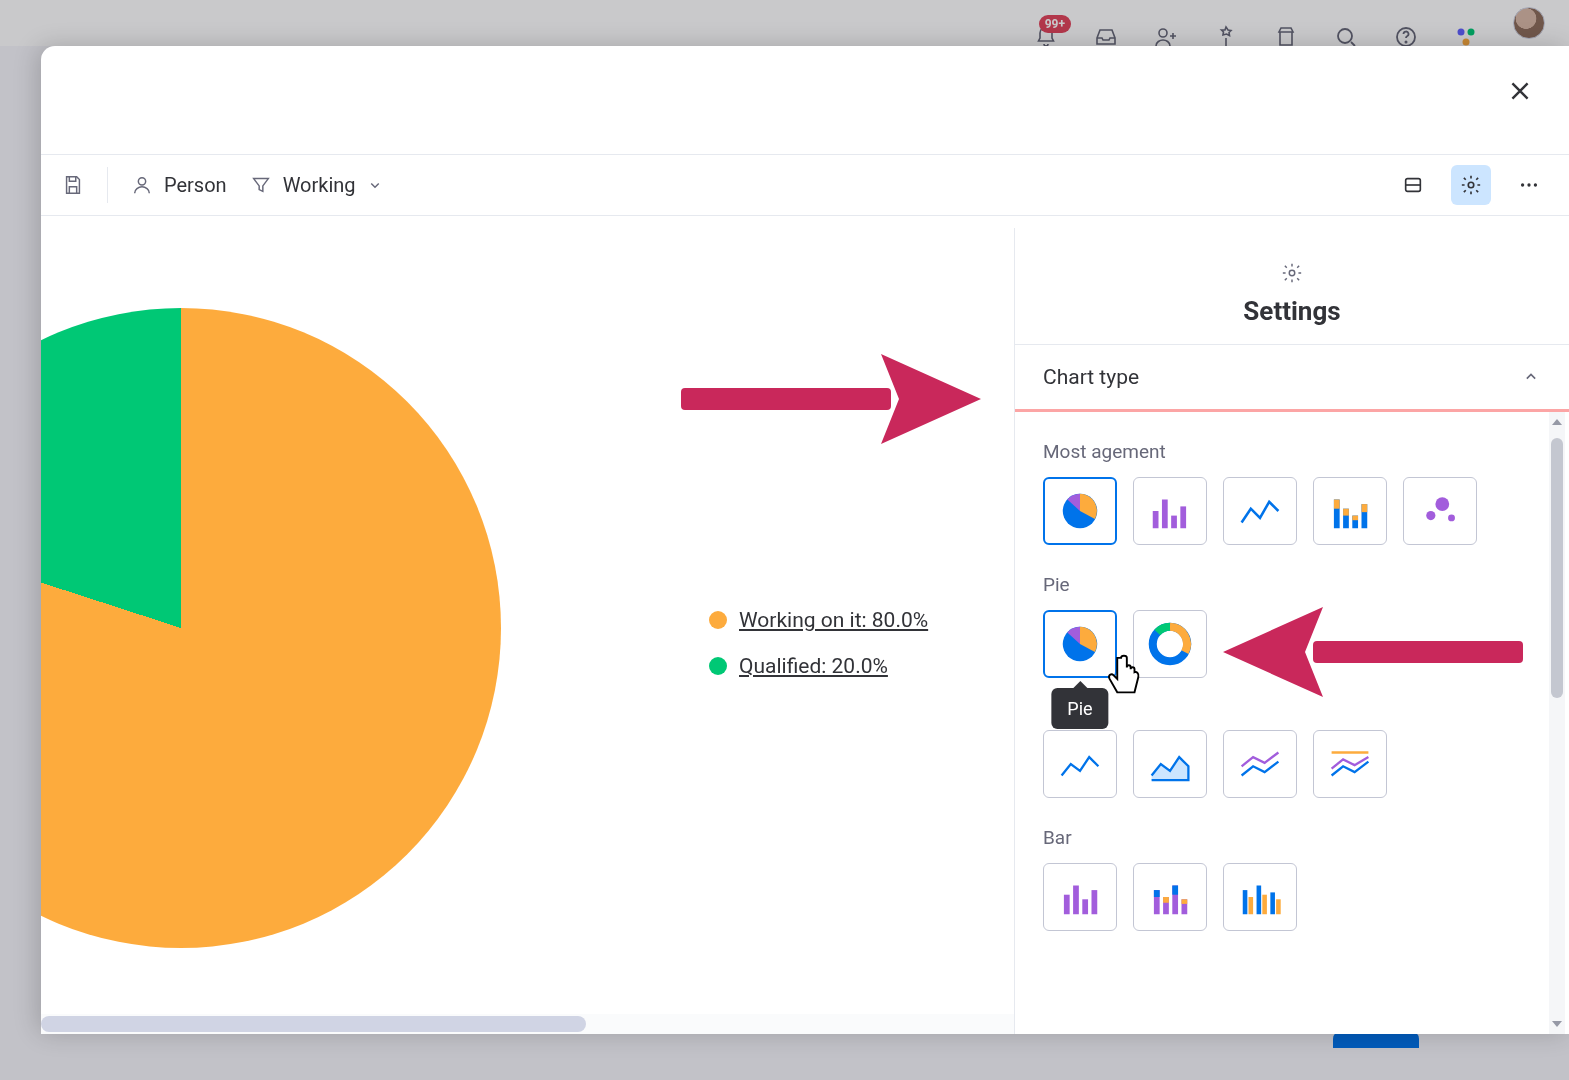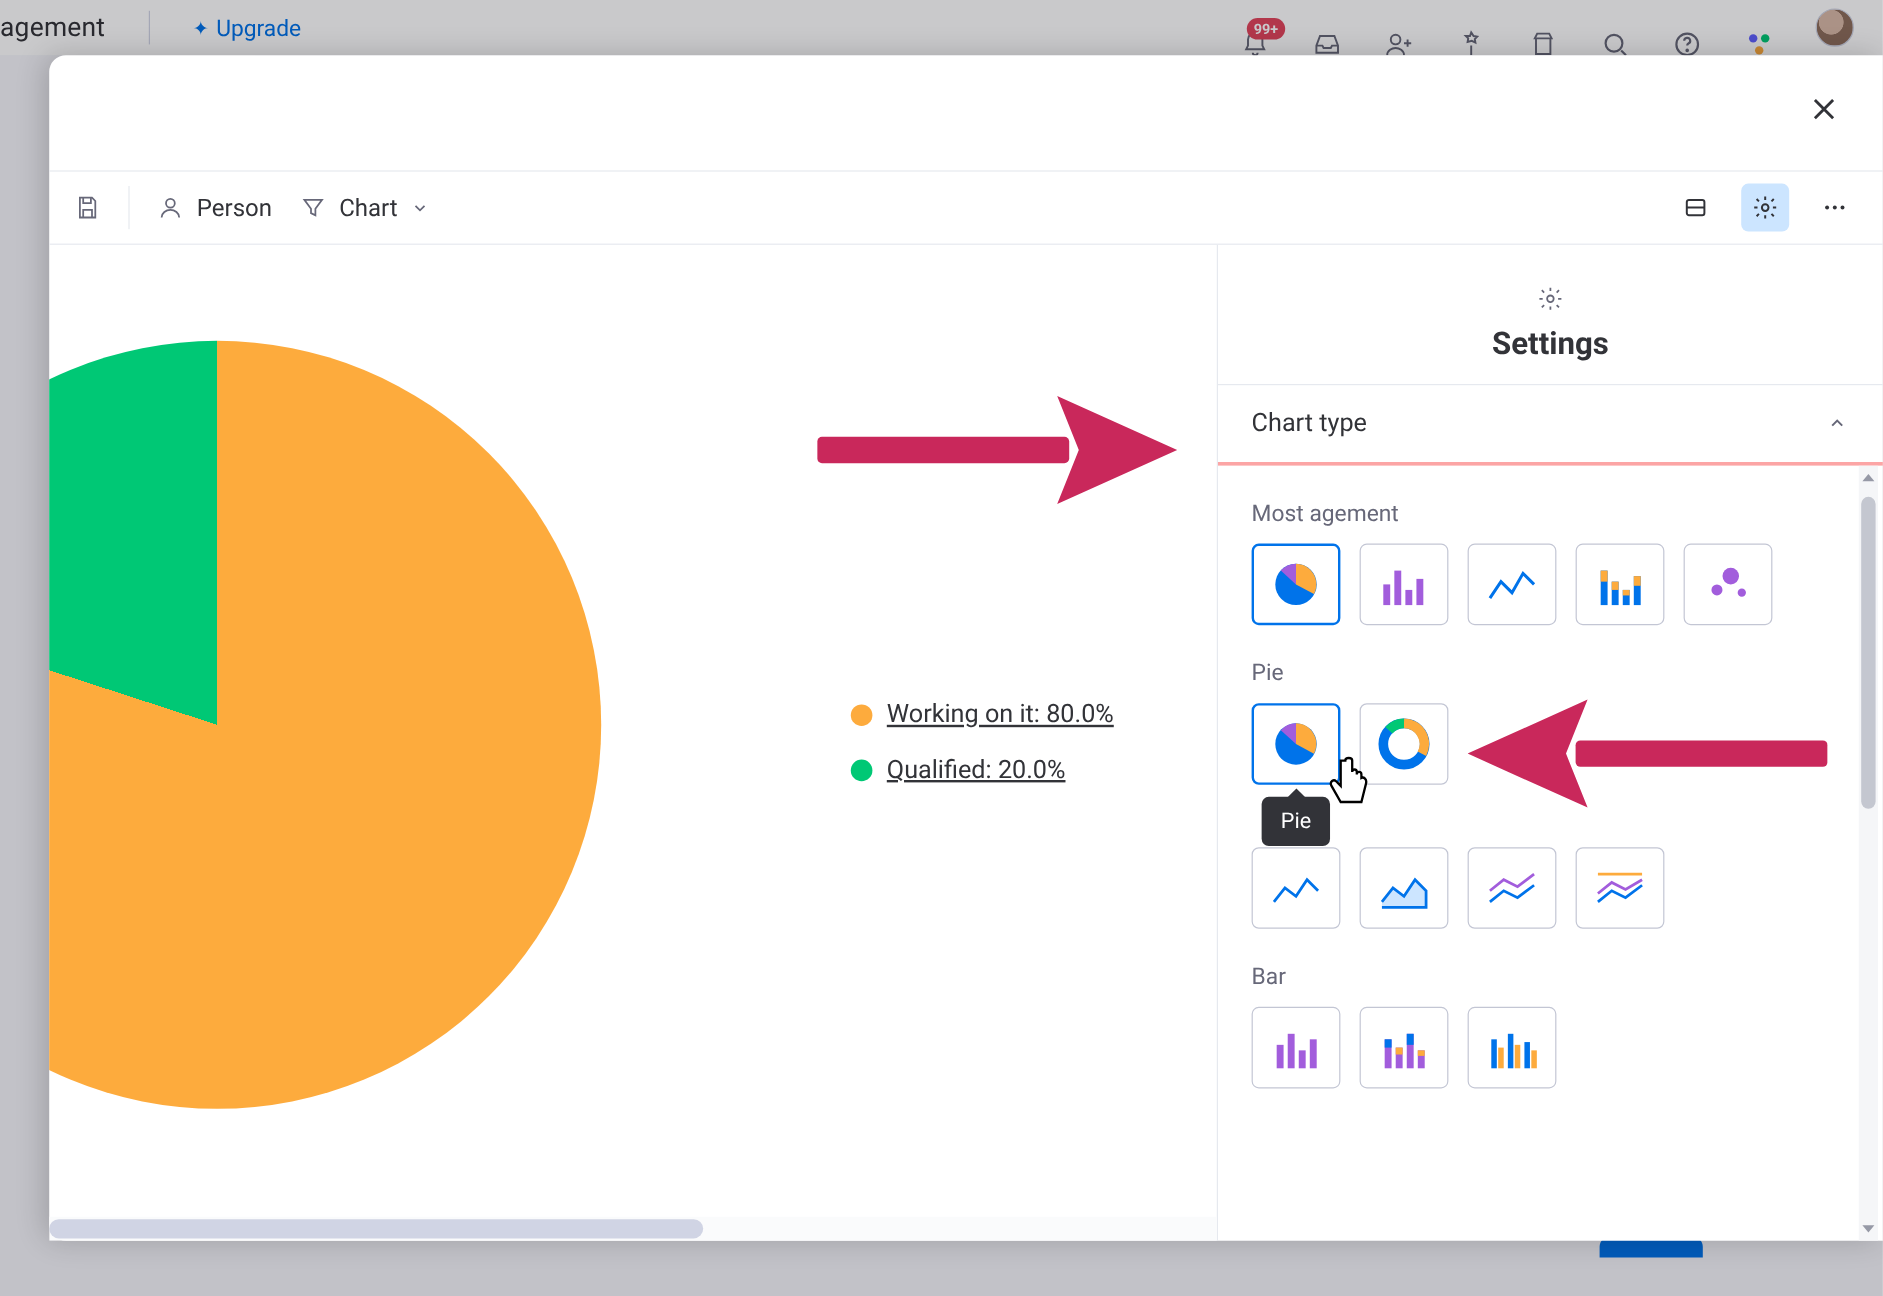--- a/index.html
+++ b/index.html
@@ -56,21 +56,21 @@
 
   
   .modal {
     position: absolute;
     right: 0; top: 46px;
     width: 1528px; height: 988px;
     background: #ffffff;
     border-top-left-radius: 14px;
     border-bottom-left-radius: 14px;
     box-shadow: -4px 0 24px rgba(0,0,0,.18);
-    display: flex; flex-direction: column;
+    display: flex; flex-direction: column; gap: 12px;
   }
 
   .modal-header {
     height: 96px;
     position: relative;
   }
   .close-btn {
     position: absolute; right: 32px; top: 28px;
     width: 34px; height: 34px; cursor:pointer;
     display:flex; align-items:center; justify-content:center;
@@ -229,28 +229,20 @@
     width:86px; height:18px; border-radius:9px 9px 0 0;
     background:#0073ea;
   }
 </style>
 </head>
 <body>
 
 <div class="page-bg"></div>
 
 <div class="topbar">
-  <div class="topbar-left">
-    <span class="bc-text">agement</span>
-    <span class="topbar-divider"></span>
-    <span class="upgrade">
-      <span class="spark">✦</span>
-      <span>Upgrade</span>
-    </span>
-  </div>
   <div class="topbar-right">
     <span class="top-icn">
       <svg viewBox="0 0 24 24" fill="none" stroke="currentColor" stroke-width="1.6">
           <path d="M6 8a6 6 0 1 1 12 0v5l1.5 3h-15L6 13z"></path>
           <path d="M10 19a2 2 0 0 0 4 0"></path>
         </svg>
       <span class="badge">99+</span>
     </span>
     <span class="top-icn">
       <svg viewBox="0 0 24 24" fill="none" stroke="currentColor" stroke-width="1.6">
@@ -330,21 +322,21 @@
           </svg>
       </span>
       <span>Person</span>
     </span>
     <span class="tb-item">
       <span class="tb-icn">
         <svg viewBox="0 0 24 24" fill="none" stroke="currentColor" stroke-width="1.6">
             <path d="M4 5h16l-6 8v6l-4-2v-4z"></path>
           </svg>
       </span>
-      <span>Chart</span>
+      <span>Working</span>
       <svg class="chev" viewBox="0 0 24 24" fill="none" stroke="#676879" stroke-width="2">
           <path d="m7 10 5 5 5-5"></path>
         </svg>
     </span>
 
     <div class="toolbar-right">
       <span class="sq-btn">
         <svg viewBox="0 0 24 24" fill="none" stroke="#323338" stroke-width="1.8">
             <rect x="4" y="5" width="16" height="14" rx="2"></rect>
             <path d="M4 12h16"></path>

